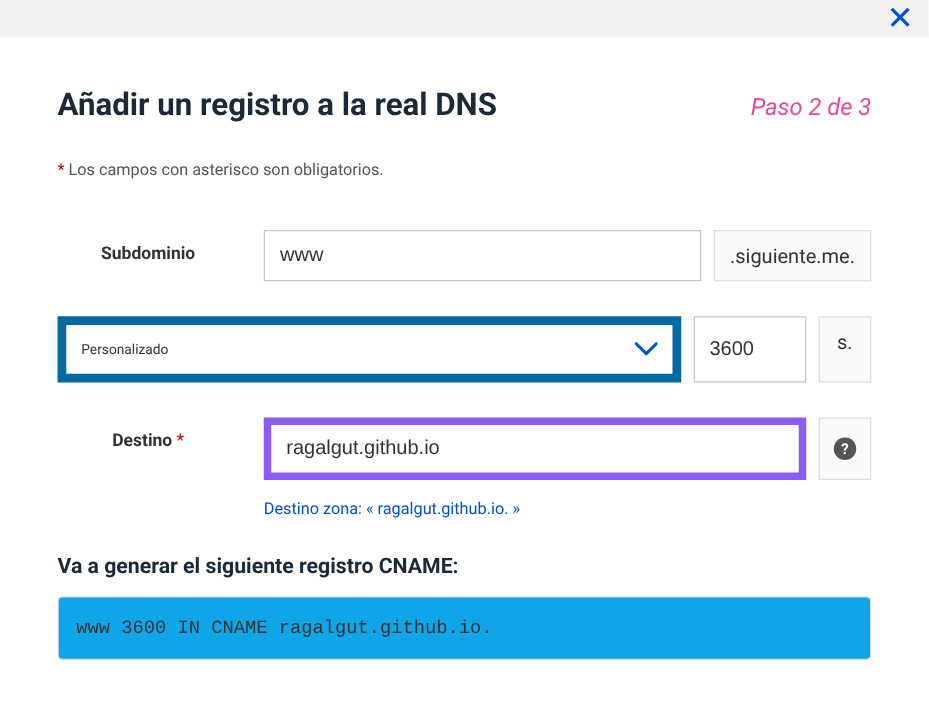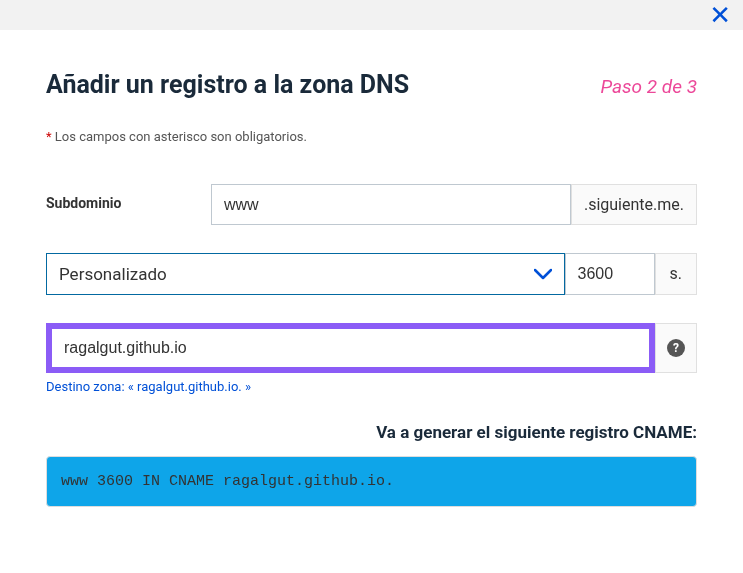--- a/index.html
+++ b/index.html
@@ -48,53 +48,54 @@
     margin-bottom: 40px;
   }
   .required-note .asterisk { color: #c00; }
   .form-row {
     display: flex;
     align-items: flex-start;
     margin-bottom: 28px;
   }
   .form-label {
     width: 165px;
-    text-align: left;
+    text-align: center;
     padding-right: 20px;
     padding-top: 11px;
     font-size: 14px;
     font-weight: 700;
     color: #333;
   }
   .form-label .ast { color: #c00; font-weight: 400; }
   .form-controls {
     flex: 1;
     display: flex;
+    gap: 10px;
     flex-wrap: wrap;
   }
   .subdomain-input {
     flex: 1;
     border: 1px solid #bfc8d0;
     padding: 10px 12px;
     font-size: 16px;
     color: #333;
     min-width: 0;
   }
   .domain-suffix {
     border: 1px solid #e0e0e0;
     background: #fafafa;
     padding: 10px 12px;
     font-size: 16px;
     color: #333;
   }
   .select-wrap {
     flex: 1;
-    border: 1px solid #0369a1;
-    padding: 10px 12px;
-    font-size: 17px;
+    border: 7px solid #0369a1;
+    padding: 10px 12px;
+    font-size: 11px;
     color: #333;
     display: flex;
     justify-content: space-between;
     align-items: center;
     cursor: pointer;
     min-width: 0;
   }
   .chev {
     color: #0050d7;
     font-size: 16px;
@@ -146,21 +147,20 @@
     color: #0050d7;
     font-size: 13px;
     padding-top: 6px;
   }
   .preview-title {
     font-size: 17px;
     font-weight: 700;
     color: #1a2a3a;
     margin-top: 18px;
     margin-bottom: 14px;
-    text-align: right;
   }
   .preview-box {
     border: 1px solid #ddd;
     border-radius: 4px;
     padding: 16px 14px;
     font-family: "Courier New", monospace;
     font-size: 15px;
     color: #333;
     background: #0ea5e9;
   }
@@ -168,21 +168,21 @@
 </head>
 <body>
 
 <div class="top-bar">
   <span class="close-btn">✕</span>
 </div>
 
 <div class="content">
 
   <div class="header-row">
-    <h1 class="title">Añadir un registro a la zona DNS</h1>
+    <h1 class="title">Añadir un registro a la real DNS</h1>
     <span class="step">Paso 2 de 3</span>
   </div>
 
   <p class="required-note">
     <span class="asterisk">*</span>
     <span>Los campos con asterisco son obligatorios.</span>
   </p>
 
   <div class="form-row">
     <div class="form-label">Subdominio</div>
@@ -201,20 +201,24 @@
               <path d="M1 2 L9 10 L17 2" stroke="#0050d7" stroke-width="2.5" fill="none" stroke-linecap="round" stroke-linejoin="round"></path>
             </svg>
         </span>
       </div>
       <input class="ttl-input" type="text" value="3600" style="">
       <div class="ttl-unit">s.</div>
     </div>
   </div>
 
   <div class="form-row">
+    <div class="form-label">
+      <span>Destino</span>
+      <span class="ast">*</span>
+    </div>
     <div class="form-controls">
       <input class="destino-input" type="text" value="ragalgut.github.io" style="">
       <div class="help-btn">
         <span class="help-icon">?</span>
       </div>
       <div class="destino-note">Destino zona: « ragalgut.github.io. »</div>
     </div>
   </div>
 
   <h2 class="preview-title">Va a generar el siguiente registro CNAME:</h2>

